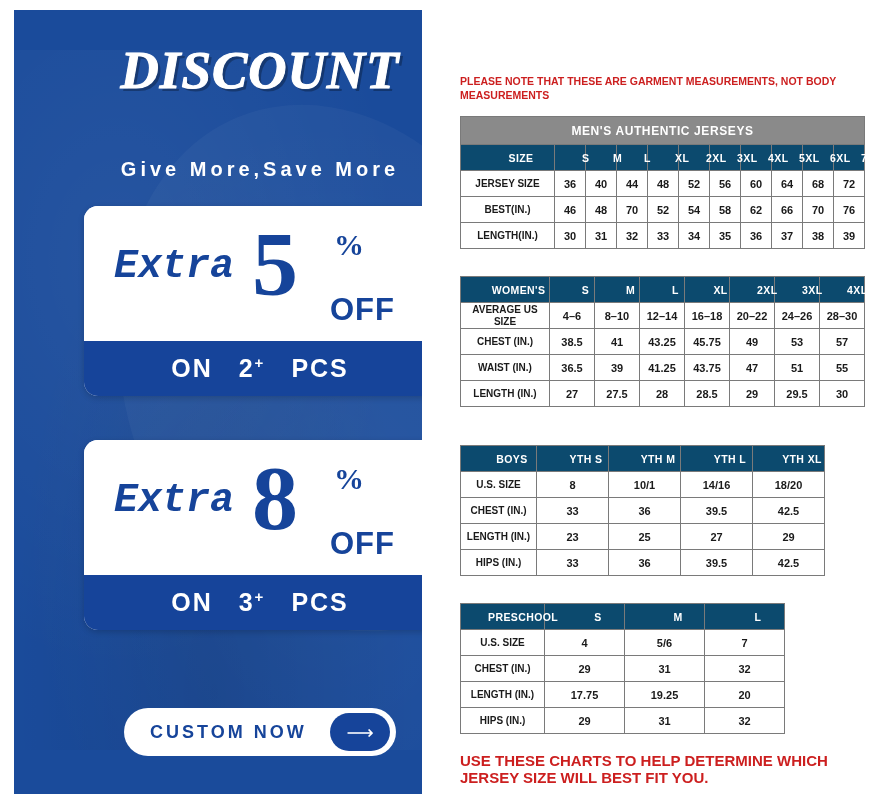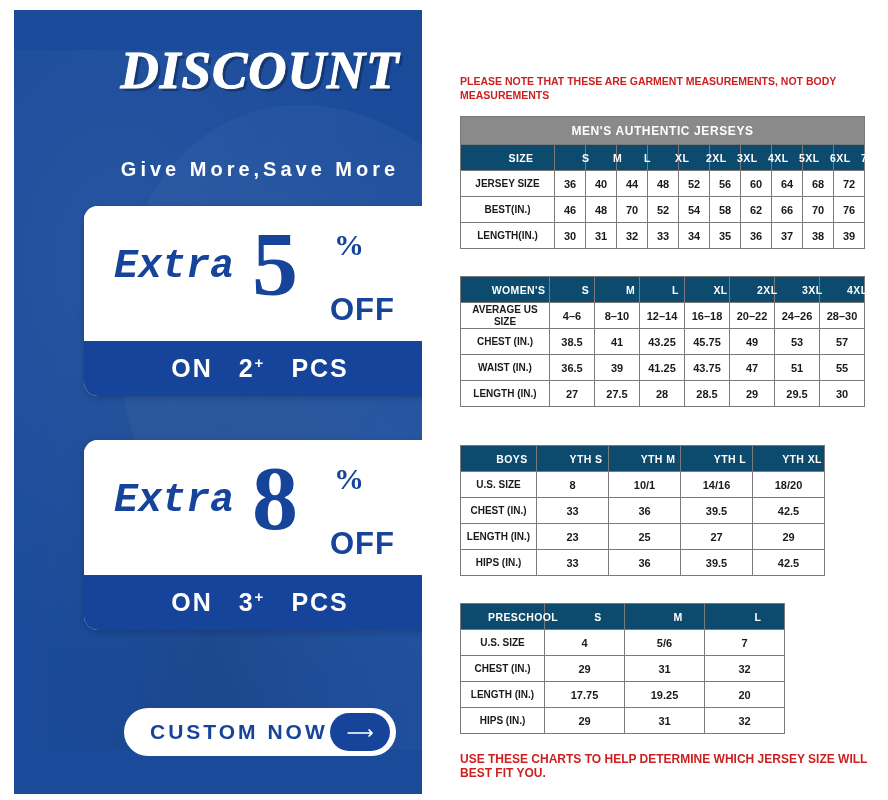--- a/index.html
+++ b/index.html
@@ -152,21 +152,21 @@
     width: 272px; height: 48px;
     background: #ffffff;
     border-radius: 24px;
     display: flex;
     align-items: center;
     justify-content: space-between;
     padding: 0 6px 0 26px;
   }
   #custom-now-label {
     font-weight: bold;
-    font-size: 21px;
+    font-size: 18px;
     letter-spacing: 3px;
     color: #16449a;
   }
   #custom-now-arrow {
     width: 60px; height: 38px;
     background: #16449a;
     border-radius: 19px;
     display: flex;
     align-items: center;
     justify-content: center;
@@ -196,21 +196,21 @@
     width: 404px;
     font-size: 10.5px;
     font-weight: bold;
     color: #cc1f1f;
     line-height: 1.35;
   }
   #chart-footer {
     position: absolute;
     left: 20px; top: 742px;
     width: 412px;
-    font-size: 12px;
+    font-size: 15px;
     font-weight: bold;
     color: #cc1f1f;
   }
 
   .size-table {
     position: absolute;
     left: 20px;
     border-collapse: collapse;
     table-layout: fixed;
     font-size: 10.5px;

